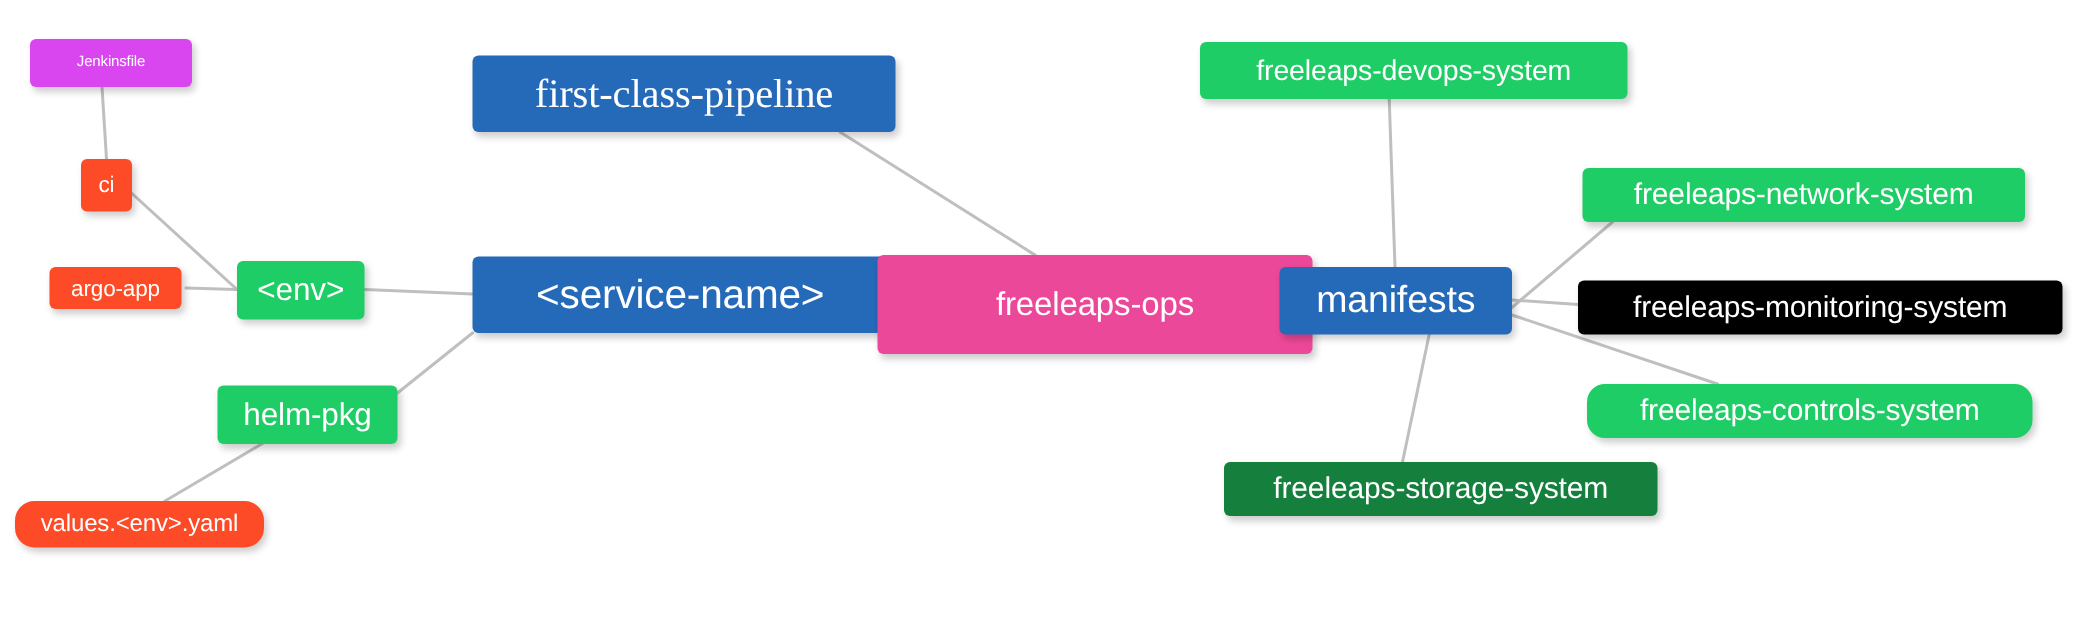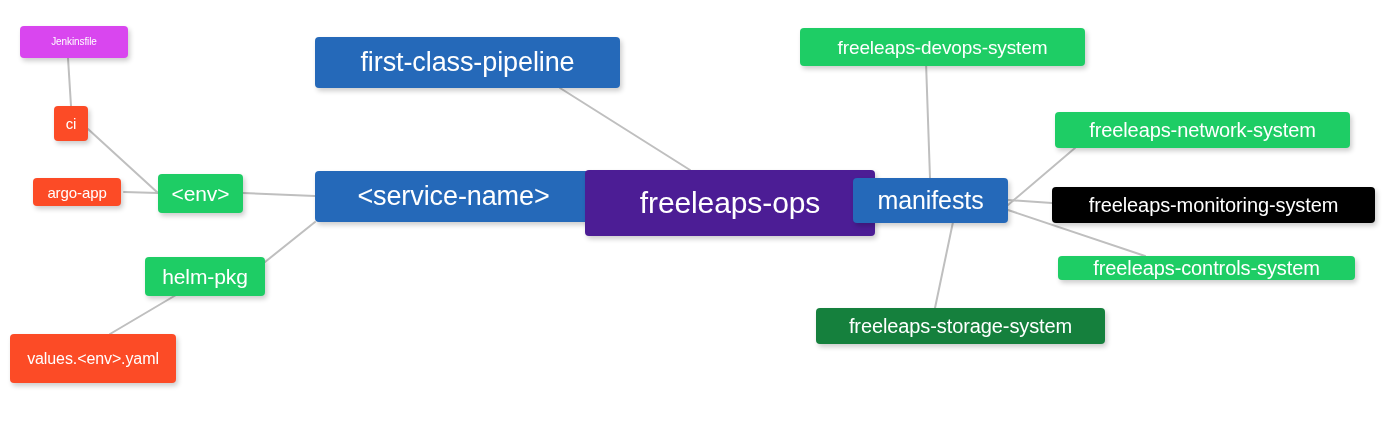--- a/index.html
+++ b/index.html
@@ -48,24 +48,24 @@
       <polyline points="1008,200 1052,203" fill="none" stroke="#bfbfbf" stroke-width="2" stroke-linecap="round"></polyline>
       <polyline points="1008,210 1145,256" fill="none" stroke="#bfbfbf" stroke-width="2" stroke-linecap="round"></polyline>
       <polyline points="953,222 935,308" fill="none" stroke="#bfbfbf" stroke-width="2" stroke-linecap="round"></polyline>
     </svg>
   <div id="node-layer">
       <div class="node" style="left: 20px; top: 26px; width: 108px; height: 32px; font-size: 10px; background: #d946ef; color: rgb(255, 255, 255);">Jenkinsfile</div>
       <div class="node" style="left: 54px; top: 106px; width: 34px; height: 35px; font-size: 15px; background: rgb(252, 75, 38); color: rgb(255, 255, 255);">ci</div>
       <div class="node" style="left: 33px; top: 178px; width: 88px; height: 28px; font-size: 15px; background: rgb(252, 75, 38); color: rgb(255, 255, 255);">argo-app</div>
       <div class="node" style="left: 158px; top: 174px; width: 85px; height: 39px; font-size: 21px; background: rgb(30, 205, 101); color: rgb(255, 255, 255);">&lt;env&gt;</div>
       <div class="node" style="left: 145px; top: 257px; width: 120px; height: 39px; font-size: 21px; background: rgb(30, 205, 101); color: rgb(255, 255, 255);">helm-pkg</div>
-      <div class="node" style="left: 10px; top: 334px; width: 166px; height: 49px; font-size: 16px; background: rgb(252, 75, 38); color: rgb(255, 255, 255);">values.&lt;env&gt;.yaml</div>
+      <div class="node" style="left: 10px; top: 334px; width: 166px; height: 31px; font-size: 16px; background: rgb(252, 75, 38); color: rgb(255, 255, 255); border-radius: 13px;">values.&lt;env&gt;.yaml</div>
       <div class="node" style="left: 315px; top: 171px; width: 277px; height: 51px; font-size: 27px; background: rgb(37, 105, 185); color: rgb(255, 255, 255);">&lt;service-name&gt;</div>
-      <div class="node" style="left: 315px; top: 37px; width: 305px; height: 51px; font-size: 27px; background: rgb(37, 105, 185); color: rgb(255, 255, 255);">first-class-pipeline</div>
-      <div class="node" style="left: 585px; top: 170px; width: 290px; height: 66px; font-size: 30px; background: #4c1d95; color: rgb(255, 255, 255);">freeleaps-ops</div>
+      <div class="node" style="left: 315px; top: 37px; width: 282px; height: 51px; font-size: 27px; background: rgb(37, 105, 185); color: rgb(255, 255, 255); font-family: Liberation Serif, serif;">first-class-pipeline</div>
+      <div class="node" style="left: 585px; top: 170px; width: 290px; height: 66px; font-size: 22px; background: #ec4899; color: rgb(255, 255, 255);">freeleaps-ops</div>
       <div class="node" style="left: 853px; top: 178px; width: 155px; height: 45px; font-size: 25px; background: rgb(37, 105, 185); color: rgb(255, 255, 255);">manifests</div>
       <div class="node" style="left: 800px; top: 28px; width: 285px; height: 38px; font-size: 19px; background: rgb(30, 205, 101); color: rgb(255, 255, 255);">freeleaps-devops-system</div>
       <div class="node" style="left: 1055px; top: 112px; width: 295px; height: 36px; font-size: 20px; background: rgb(30, 205, 101); color: rgb(255, 255, 255);">freeleaps-network-system</div>
       <div class="node" style="left: 1052px; top: 187px; width: 323px; height: 36px; font-size: 20px; background: #000000; color: rgb(255, 255, 255);">freeleaps-monitoring-system</div>
-      <div class="node" style="left: 1058px; top: 256px; width: 297px; height: 24px; font-size: 20px; background: rgb(30, 205, 101); color: rgb(255, 255, 255);">freeleaps-controls-system</div>
+      <div class="node" style="left: 1058px; top: 256px; width: 297px; height: 36px; font-size: 20px; background: rgb(30, 205, 101); color: rgb(255, 255, 255); border-radius: 12px;">freeleaps-controls-system</div>
       <div class="node" style="left: 816px; top: 308px; width: 289px; height: 36px; font-size: 20px; background: #15803d; color: rgb(255, 255, 255);">freeleaps-storage-system</div>
     </div>
 </div>
 
 </body></html>

